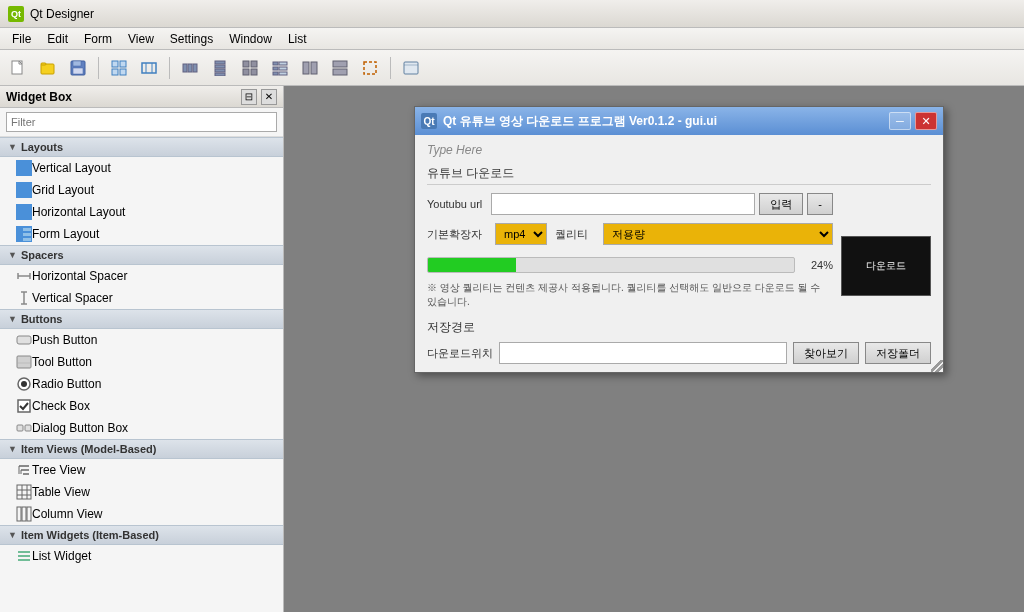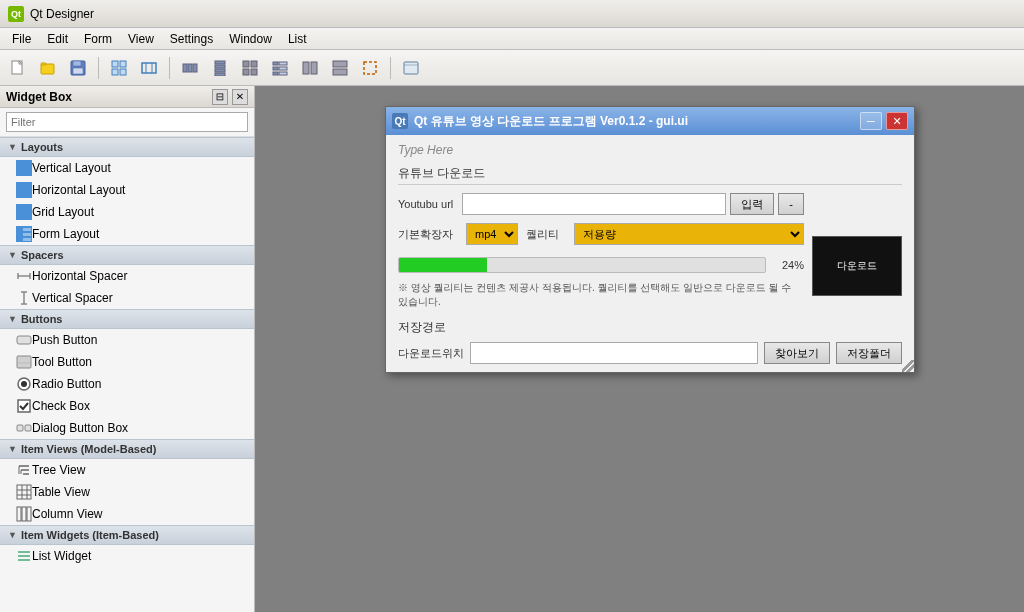--- a/index.html
+++ b/index.html
@@ -69,21 +69,21 @@
     }
 
     
     .main-layout {
       display: flex;
       height: calc(612px - 86px);
     }
 
     
     .widget-box {
-      width: 255px;
+      width: 284px;
       background: #f5f5f5;
       border-right: 1px solid #bbb;
       display: flex;
       flex-direction: column;
       overflow: hidden;
     }
     .widget-box-header {
       background: linear-gradient(to bottom, #f0eeeb, #dbd8d2);
       border-bottom: 1px solid #bbb;
       padding: 3px 6px;
@@ -507,39 +507,39 @@
         <span class="widget-item-icon icon-vlayout">
           <svg width="16" height="16">
               <rect x="1" y="2" width="14" height="3" fill="#4a90d9"></rect>
               <rect x="1" y="6" width="14" height="3" fill="#4a90d9"></rect>
               <rect x="1" y="10" width="14" height="3" fill="#4a90d9"></rect>
             </svg>
         </span>
         <span class="widget-item-label">Vertical Layout</span>
       </div>
       <div class="widget-item">
-        <span class="widget-item-icon icon-hlayout">
-          <svg width="16" height="16">
-              <rect x="1" y="3" width="4" height="10" fill="#4a90d9"></rect>
-              <rect x="6" y="3" width="4" height="10" fill="#4a90d9"></rect>
-              <rect x="11" y="3" width="4" height="10" fill="#4a90d9"></rect>
-            </svg>
-        </span>
-        <span class="widget-item-label">Horizontal Layout</span>
-      </div>
-      <div class="widget-item">
         <span class="widget-item-icon icon-glayout">
           <svg width="16" height="16">
               <rect x="1" y="1" width="6" height="6" fill="#4a90d9"></rect>
               <rect x="9" y="1" width="6" height="6" fill="#4a90d9"></rect>
               <rect x="1" y="9" width="6" height="6" fill="#4a90d9"></rect>
               <rect x="9" y="9" width="6" height="6" fill="#4a90d9"></rect>
             </svg>
         </span>
         <span class="widget-item-label">Grid Layout</span>
+      </div>
+      <div class="widget-item">
+        <span class="widget-item-icon icon-hlayout">
+          <svg width="16" height="16">
+              <rect x="1" y="3" width="4" height="10" fill="#4a90d9"></rect>
+              <rect x="6" y="3" width="4" height="10" fill="#4a90d9"></rect>
+              <rect x="11" y="3" width="4" height="10" fill="#4a90d9"></rect>
+            </svg>
+        </span>
+        <span class="widget-item-label">Horizontal Layout</span>
       </div>
       <div class="widget-item">
         <span class="widget-item-icon icon-flayout">
           <svg width="16" height="16">
               <rect x="1" y="2" width="5" height="3" fill="#4a90d9"></rect>
               <rect x="7" y="2" width="8" height="3" fill="#90c0e8"></rect>
               <rect x="1" y="7" width="5" height="3" fill="#4a90d9"></rect>
               <rect x="7" y="7" width="8" height="3" fill="#90c0e8"></rect>
               <rect x="1" y="12" width="5" height="3" fill="#4a90d9"></rect>
               <rect x="7" y="12" width="8" height="3" fill="#90c0e8"></rect>

